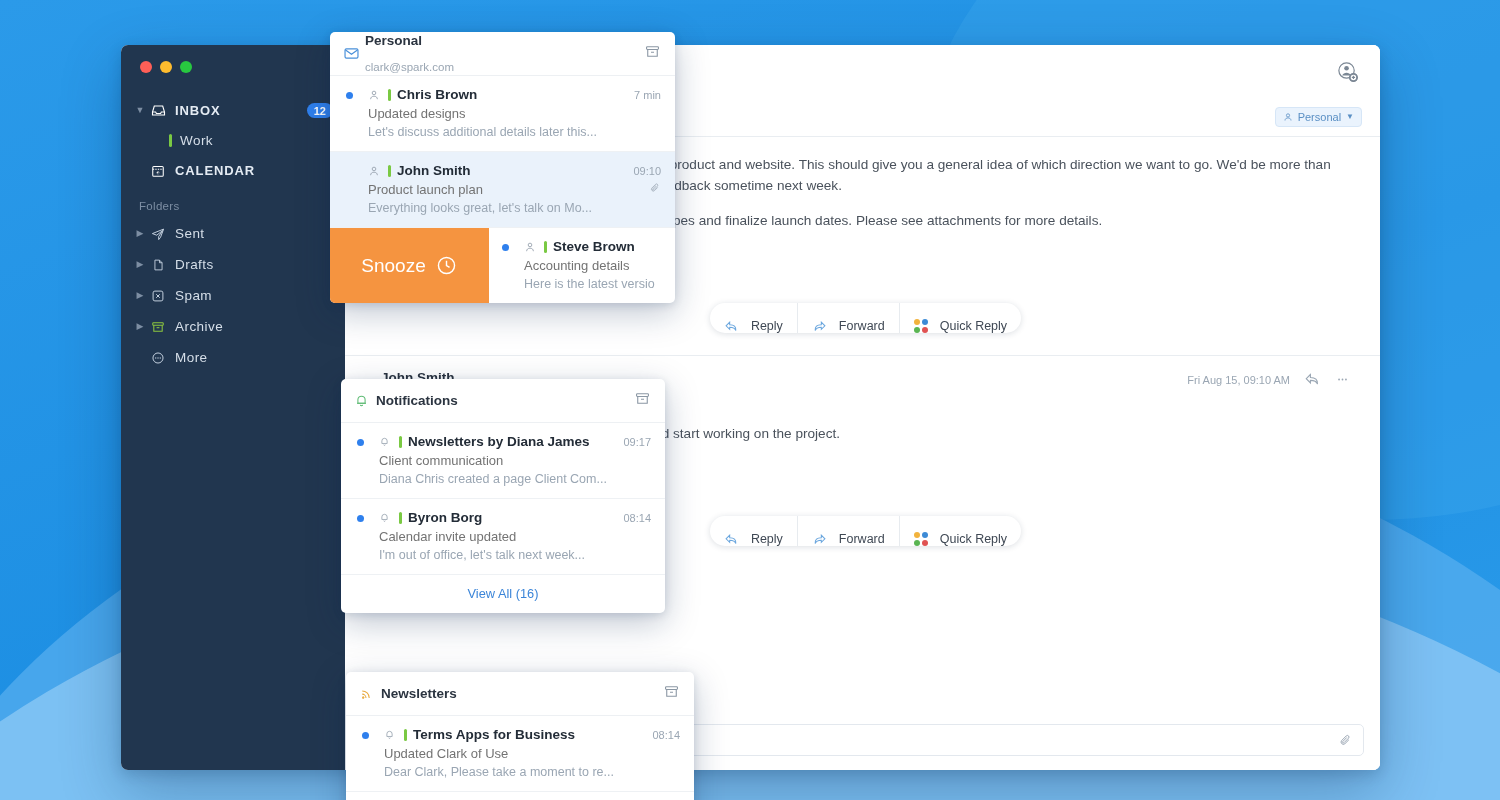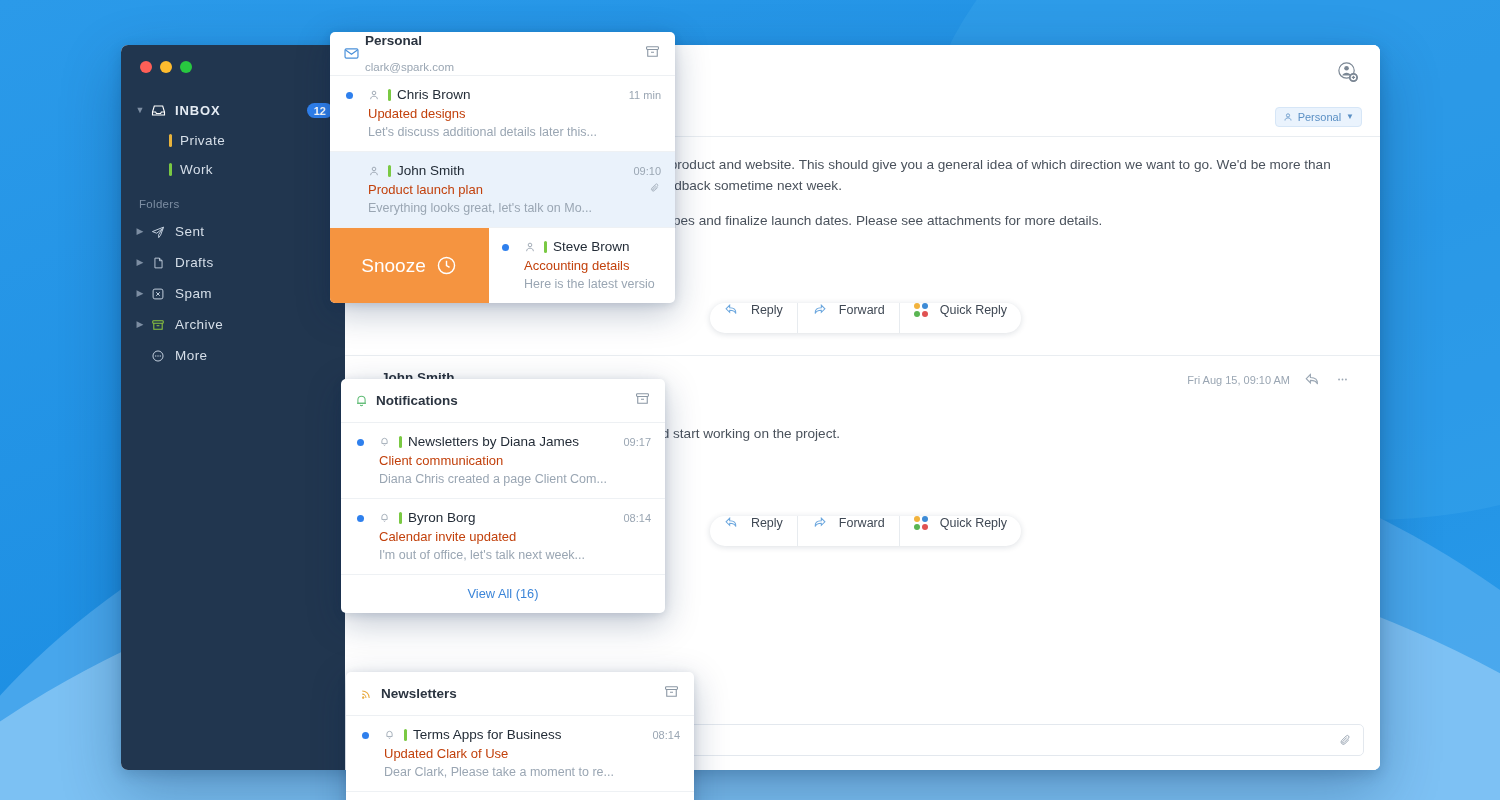--- a/index.html
+++ b/index.html
@@ -57,21 +57,21 @@
   .mfrom { font-size: 13.5px; font-weight: 700; color: #2b3440; }
   .mto { font-size: 12.5px; color: #7b8794; margin-top: 3px; display: flex; align-items: center; gap: 5px; }
   .mto .lk { color: #4a9ae0; }
   .mto .ch { color: #9aa6b3; font-size: 10px; }
   .mright { margin-left: auto; display: flex; align-items: center; gap: 14px; color: #9aa6b3; font-size: 11px; padding-top: 2px; }
   .body { font-size: 13.6px; line-height: 1.52; color: #4a525c; }
   .body p { margin: 0 0 15px 0; }
   .body p.tight { margin-bottom: 0; }
   .actions { display: flex; justify-content: center; margin: 8px 0 16px; }
   .actbar { display: flex; align-items: center; background: #fff; border-radius: 18px; box-shadow: 0 1px 6px rgba(20,40,70,.15); height: 30px; }
-  .act { display: flex; align-items: flex-start; gap: 12px; padding: 0 14px; font-size: 12.5px; color: #3f4854; cursor: pointer; height: 100%; }
+  .act { display: flex; align-items: flex-end; gap: 12px; padding: 0 14px; font-size: 12.5px; color: #3f4854; cursor: pointer; height: 100%; }
   .act + .act { border-left: 1px solid #e7ebef; }
   .qdots { display: grid; grid-template-columns: 6px 6px; grid-template-rows: 6px 6px; gap: 2px; }
   .qdots i { border-radius: 50%; display: block; width: 6px; height: 6px; }
 
   .composer { flex: none; padding: 10px 16px 14px; background: #fff; }
   .cbox { display: flex; align-items: center; border: 1px solid #e3e8ee; border-radius: 5px; height: 32px; padding: 0 10px; }
   .cinput { border: none; outline: none; flex: 1; font-size: 13px; color: #333; font-family: inherit; background: transparent; }
   .cinput::placeholder { color: #aab3bd; }
 
   
@@ -87,23 +87,23 @@
   .ph-sub { font-size: 11.5px; color: #9aa6b3; margin-top: 12px; }
   .ph-act { margin-left: auto; color: #8b97a4; cursor: pointer; }
 
   .item { padding: 11px 14px 12px 38px; position: relative; cursor: pointer; }
   .item + .item { border-top: 1px solid #eef1f4; }
   .item.sel { background: #eaf2fb; }
   .unread { position: absolute; left: 16px; top: 16px; width: 7px; height: 7px; border-radius: 50%; background: #2f80ed; }
   .irow1 { display: flex; align-items: center; }
   .iavatar { width: 15px; color: #98a3af; flex: none; margin-right: 5px; display: flex; align-items: center; }
   .ibar { width: 3px; height: 12px; border-radius: 2px; margin-right: 6px; flex: none; }
-  .iname { font-size: 13.5px; font-weight: 400; color: #232c37; }
+  .iname { font-size: 13.5px; font-weight: 700; color: #232c37; }
   .itime { margin-left: auto; font-size: 11px; color: #9aa6b3; padding-left: 8px; }
-  .isubj { font-size: 13px; color: #c2410c; margin-top: 4px; display: flex; align-items: center; }
+  .isubj { font-size: 13px; color: #737373; margin-top: 4px; display: flex; align-items: center; }
   .iclip { margin-left: auto; color: #9aa6b3; }
   .iprev { font-size: 12.5px; color: #9aa6b3; margin-top: 4px; white-space: nowrap; overflow: hidden; }
   .viewall { text-align: center; font-size: 12.8px; color: #3b85d8; padding: 11px 0 12px; border-top: 1px solid #eef1f4; cursor: pointer; }
 
   .snooze { position: absolute; left: 0; top: 0; width: 159px; height: 100%; background: #f59440;
             display: flex; align-items: center; justify-content: center; gap: 9px; color: #fff; font-size: 19px; }
   .item.swiped { position: relative; padding-left: 38px; }
 </style>
 </head>
 <body>
@@ -130,30 +130,36 @@
         <span class="navicon">
           <svg width="15" height="15" viewBox="0 0 20 20" fill="none" stroke="#fff" stroke-width="1.5">
             <path d="M2 12l2.4-8h11.2L18 12v4H2z"></path>
               <path d="M2 12h4.2l1 2h5.6l1-2H18"></path>
           </svg>
         </span>
         <span class="navlabel">INBOX</span>
         <span class="badge">12</span>
       </div>
 
-      <div class="navrow sub">
-        <span class="tag" style="background:#e8b33c"></span>
-        <span class="navlabel">Private</span>
-      </div>
 
       <div class="navrow sub">
         <span class="tag" style="background:#7ac943"></span>
         <span class="navlabel">Work</span>
       </div>
 
+      <div class="navrow section">
+        <span class="chev"></span>
+        <span class="navicon">
+          <svg width="14" height="14" viewBox="0 0 20 20" fill="none" stroke="#fff" stroke-width="1.5">
+            <rect x="2.5" y="3.5" width="15" height="14" rx="1.5"></rect>
+              <path d="M2.5 7.5h15M10 10.5v4M8 12.5h4" stroke-dasharray="2 1.6"></path>
+          </svg>
+        </span>
+        <span class="navlabel">CALENDAR</span>
+      </div>
 
       <div class="folders-title">Folders</div>
 
       <div class="navrow">
         <span class="chev">▶</span>
         <span class="navicon">
           <svg width="14" height="14" viewBox="0 0 20 20" fill="none" stroke="#c6d2e0" stroke-width="1.4">
               <path d="M18 3L2 9.4l6.2 2.3L16.6 5 11 13.6V18l2.6-3.2z"></path>
             </svg>
         </span>
@@ -405,21 +411,21 @@
     <span class="unread"></span>
     <div class="irow1">
       <span class="iavatar">
         <svg width="12" height="12" viewBox="0 0 20 20" fill="none" stroke="currentColor" stroke-width="1.5">
             <circle cx="10" cy="6.6" r="3"></circle>
             <path d="M4.4 17c0-3.3 2.5-5 5.6-5s5.6 1.7 5.6 5"></path>
           </svg>
       </span>
       <span class="ibar" style="background:#7ac943"></span>
       <span class="iname">Chris Brown</span>
-      <span class="itime">11 min</span>
+      <span class="itime">7 min</span>
     </div>
     <div class="isubj">Updated designs</div>
     <div class="iprev">Let's discuss additional details later this...</div>
   </div>
 
   <div class="item sel">
     <div class="irow1">
       <span class="iavatar">
         <svg width="12" height="12" viewBox="0 0 20 20" fill="none" stroke="currentColor" stroke-width="1.5">
             <circle cx="10" cy="6.6" r="3"></circle>

